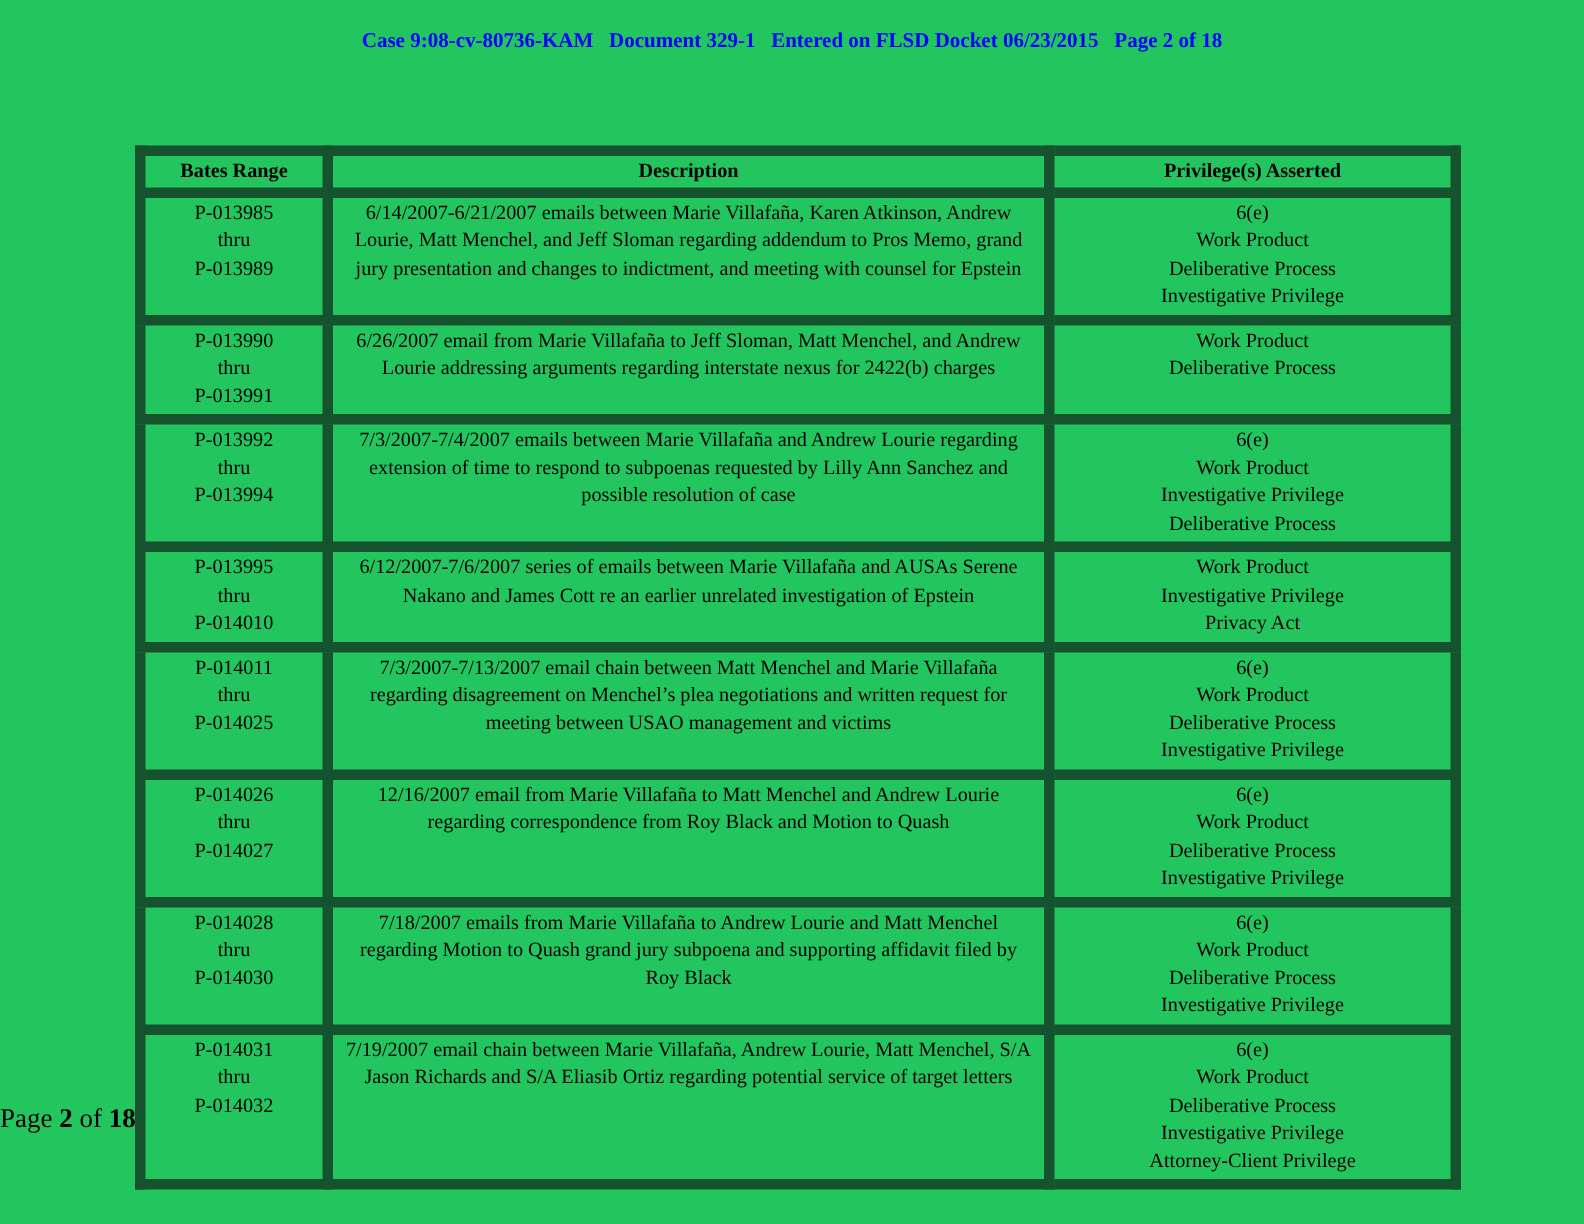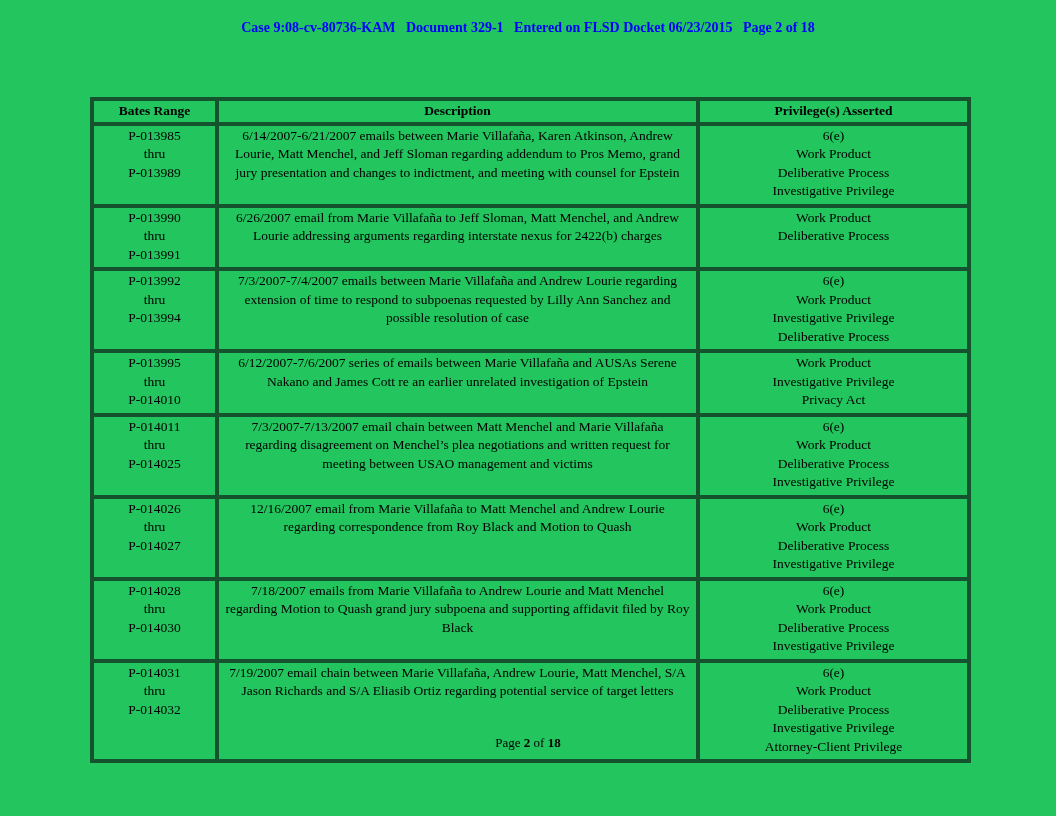--- a/index.html
+++ b/index.html
@@ -33,43 +33,42 @@
     width: 877px;
     border-collapse: collapse;
     table-layout: fixed;
     font-size: 13.5px;
   }
   table.privilege-log col.col-bates { width: 125px; }
   table.privilege-log col.col-desc  { width: 481px; }
   table.privilege-log col.col-priv  { width: 271px; }
   table.privilege-log th,
   table.privilege-log td {
-    border: 4px solid #14532d;
+    border: 7px solid #14532d;
     vertical-align: top;
     text-align: center;
     padding: 1px 6px 3px 6px;
     line-height: 18.5px;
   }
   table.privilege-log th {
     font-weight: bold;
     padding-top: 1px;
     padding-bottom: 1px;
   }
   td.desc {
     padding-left: 10px;
     padding-right: 10px;
     margin-left: 48px;
   }
   .footer {
     position: absolute;
     top: 735px;
     left: 0;
     width: 100%;
-    text-align: center;
-    font-size: 13px;
+    font-size: 18px;
   }
   .footer b { font-weight: bold; }
 </style>
 </head>
 <body>
 
 <div class="page">
 
   <div class="case-header" style="color: rgb(0, 0, 255);">Case 9:08-cv-80736-KAM   Document 329-1   Entered on FLSD Docket 06/23/2015   Page 2 of 18</div>
 

